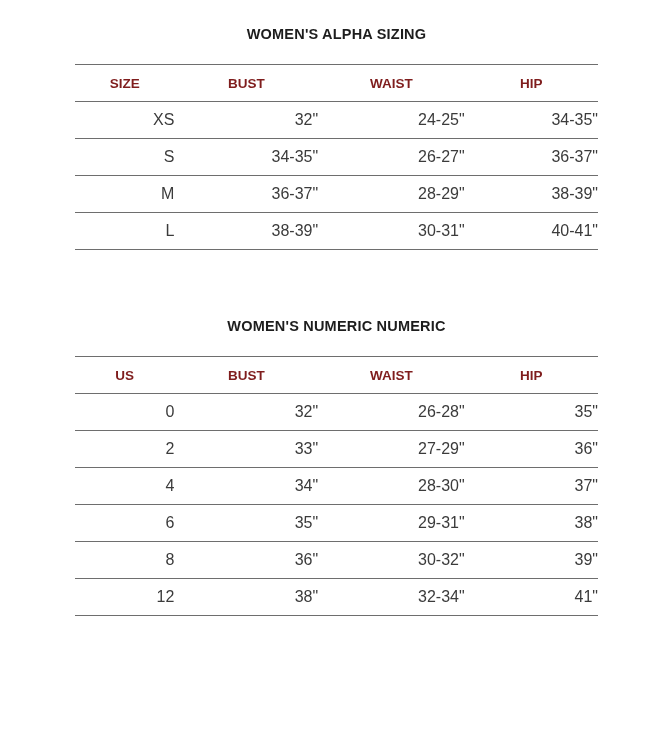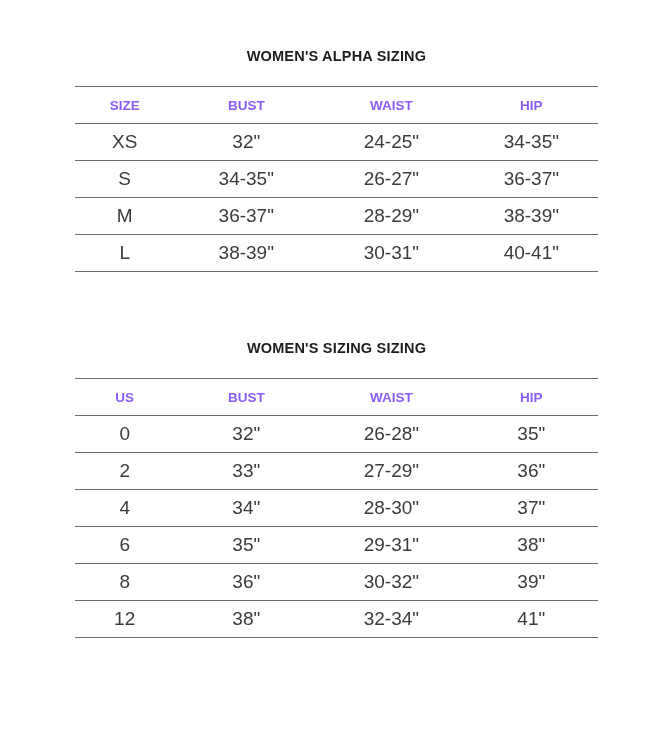--- a/index.html
+++ b/index.html
@@ -4,21 +4,21 @@
 <style>
   * { margin: 0; padding: 0; box-sizing: border-box; }
   html, body { background: #ffffff; }
   body {
     width: 658px;
     height: 747px;
     font-family: "Liberation Sans", "DejaVu Sans", sans-serif;
     position: relative;
     overflow: hidden;
   }
-  .size-guide { padding-top: 48px; }
+  .size-guide { padding-top: 26px; }
   .size-section {
     width: 523px;
     margin-left: 75px;
   }
   .section-gap { margin-top: 68px; }
   .section-title {
     text-align: center;
     font-weight: bold;
     font-size: 14.5px;
     letter-spacing: 0.2px;
@@ -34,26 +34,27 @@
   table.size-table th,
   table.size-table td {
     border-top: 1px solid #6e6e6e;
     height: 37px;
     text-align: center;
     vertical-align: middle;
   }
   table.size-table th {
     font-size: 13.5px;
     font-weight: bold;
-    color: #8b5cf6;
+    color: #7f1d1d;
   }
   table.size-table td {
-    font-size: 19px;
+    font-size: 16px;
     font-weight: normal;
     color: #3b3b3b;
+    text-align: right;
   }
   table.size-table th:nth-child(1), table.size-table td:nth-child(1) { width: 19%; }
   table.size-table th:nth-child(2), table.size-table td:nth-child(2) { width: 27.5%; }
   table.size-table th:nth-child(3), table.size-table td:nth-child(3) { width: 28%; }
   table.size-table th:nth-child(4), table.size-table td:nth-child(4) { width: 25.5%; }
 </style>
 </head>
 <body>
 
 <div class="size-guide">
@@ -92,21 +93,21 @@
             <td>L</td>
             <td>38-39"</td>
             <td>30-31"</td>
             <td>40-41"</td>
           </tr>
         </tbody>
     </table>
   </section>
 
   <section class="size-section section-gap">
-    <h2 class="section-title">WOMEN'S SIZING SIZING</h2>
+    <h2 class="section-title">WOMEN'S NUMERIC NUMERIC</h2>
     <table class="size-table">
       <thead>
         <tr>
             <th>US</th>
             <th>BUST</th>
             <th>WAIST</th>
             <th>HIP</th>
           </tr>
       </thead>
       <tbody>

